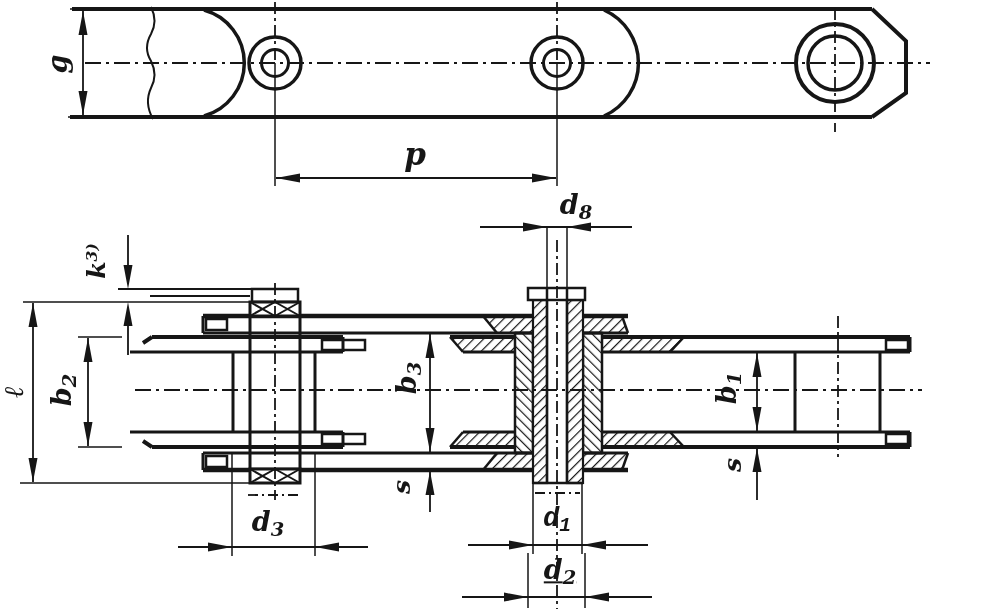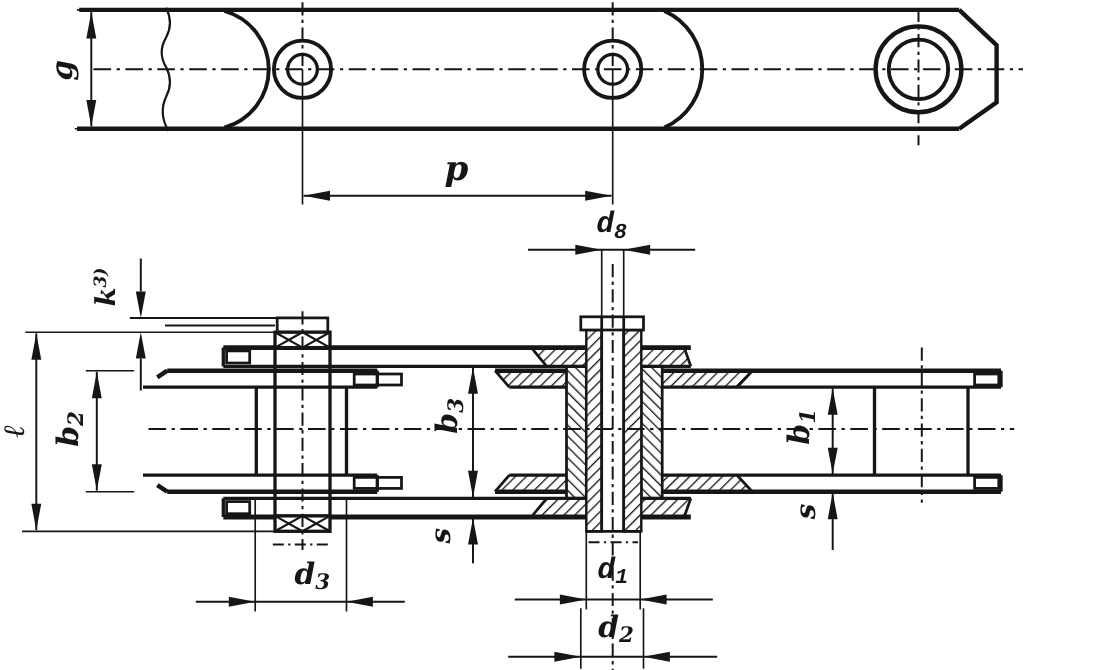--- a/index.html
+++ b/index.html
@@ -219,25 +219,25 @@
   <g stroke="#161616" fill="none">
     <path d="M528,553 V608 M585,553 V608" stroke-width="1.5"></path>
     <path d="M462,597 H652" stroke-width="1.8"></path>
     <polygon points="528,597 504,592.5 504,601.5" stroke="none" fill="#161616"></polygon>
     <polygon points="585,597 609,592.5 609,601.5" stroke="none" fill="#161616"></polygon>
   </g>
 </svg>
 
 <div class="lbl rot" style="left:57px;top:64px;"><span>g</span></div>
 <div class="lbl lg" style="left:415px;top:154px;"><span>p</span></div>
-<div class="lbl" style="left:556px;top:207px;font-family:Liberation Mono, monospace;"><span>d</span><sub>8</sub></div>
+<div class="lbl" style="left:576px;top:207px;"><span>d</span><sub>8</sub></div>
 <div class="lbl rot sm" style="left:96px;top:261px;"><span>k</span><sup>3)</sup></div>
 <div class="lbl rot" style="left:13px;top:392px;"><span>ℓ</span></div>
 <div class="lbl rot" style="left:64px;top:390px;"><span>b</span><sub>2</sub></div>
 <div class="lbl rot" style="left:409px;top:378px;"><span>b</span><sub>3</sub></div>
 <div class="lbl rot sm" style="left:401px;top:487px;"><span>s</span></div>
 <div class="lbl rot" style="left:729px;top:388px;"><span>b</span><sub>1</sub></div>
 <div class="lbl rot sm" style="left:732px;top:465px;"><span>s</span></div>
-<div class="lbl" style="left:284px;top:524px;"><span>d</span><sub>3</sub></div>
+<div class="lbl" style="left:268px;top:524px;"><span>d</span><sub>3</sub></div>
 <div class="lbl" style="left:557px;top:521px;font-family:Liberation Mono, monospace;"><span>d</span><sub>1</sub></div>
-<div class="lbl" style="left:560px;top:572px;"><span>d</span><sub>2</sub></div>
+<div class="lbl" style="left:560px;top:572px;text-decoration:underline;"><span>d</span><sub>2</sub></div>
 
 </div>
 
 </body></html>

